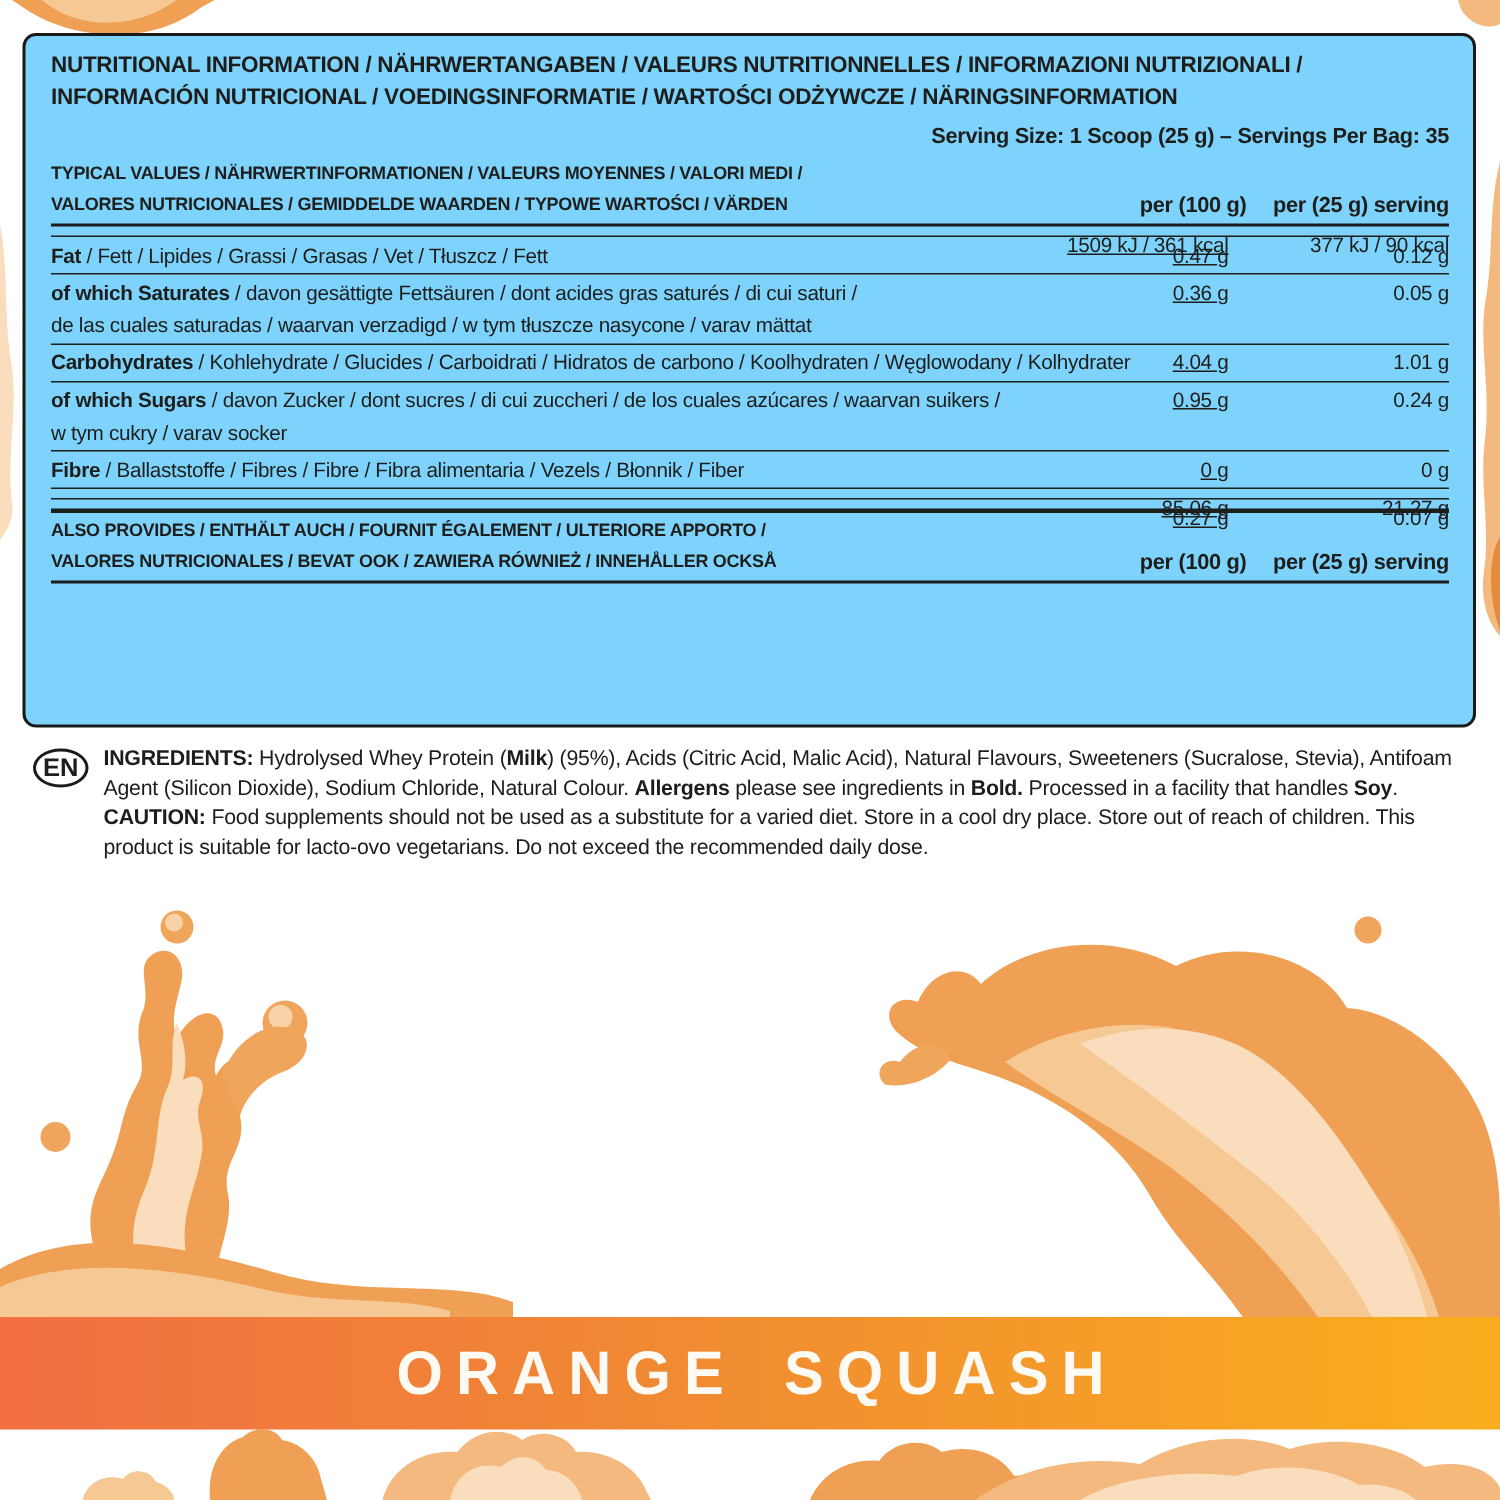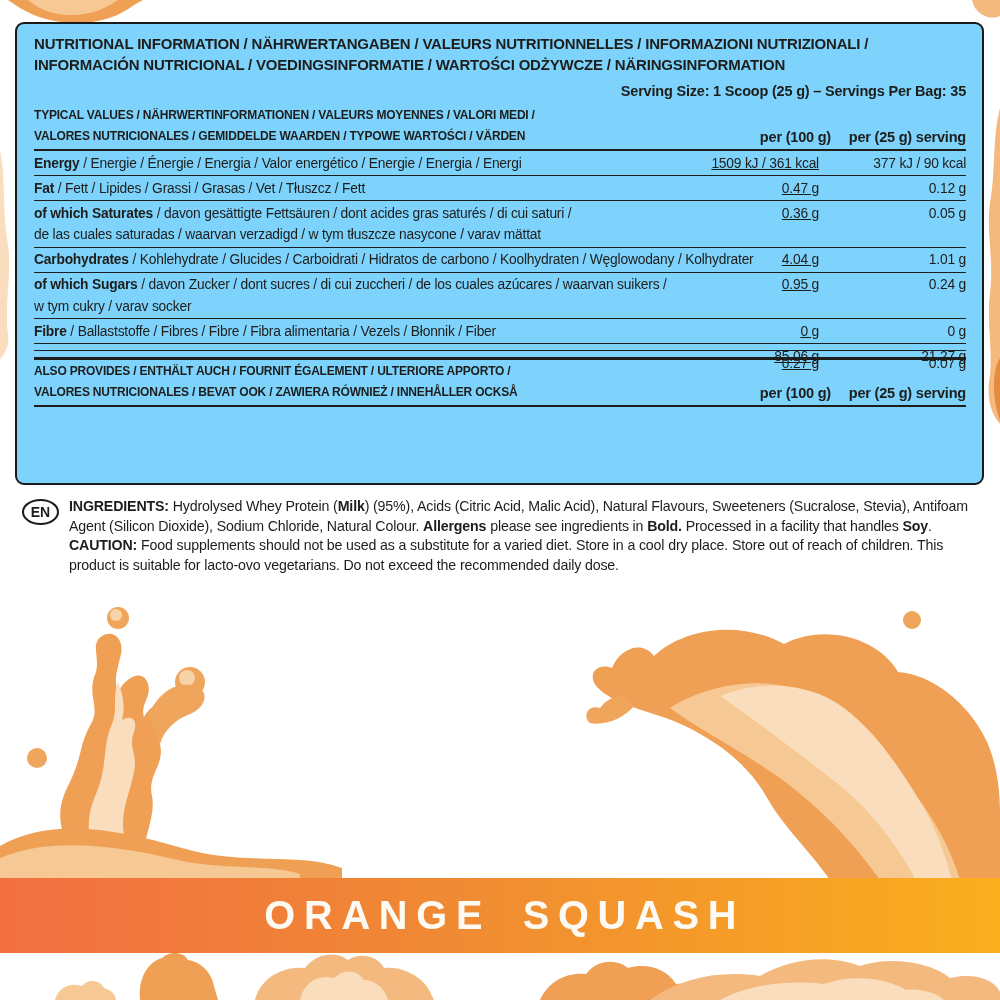--- a/index.html
+++ b/index.html
@@ -37,21 +37,21 @@
   .row.thick{border-bottom-width:3px;}
   .row.noline{border-bottom:none;}
   .also-head{margin-top:1px;border-bottom:2.5px solid #1d1d1b;}
 
   
   .ingredients{position:absolute;left:22px;top:497px;width:955px;display:flex;z-index:2;}
   .lang-badge{
     flex:0 0 auto;width:33px;height:22px;margin:2px 10px 0 0;
     border:2px solid #1a1a1a;border-radius:50%;
     display:flex;align-items:center;justify-content:center;
-    font-size:14px;font-weight:700;letter-spacing:0;
+    font-size:17px;font-weight:700;letter-spacing:0;
   }
   .ing-text{flex:1;font-size:14.2px;line-height:19.5px;letter-spacing:-0.15px;}
 
   
   .banner{
     position:absolute;left:0;top:878px;width:1000px;height:75px;z-index:3;
     background:linear-gradient(90deg,#F26F42 0%,#F08A33 45%,#FAAE1D 100%);
     display:flex;align-items:center;justify-content:center;
   }
   .banner-text{
@@ -119,21 +119,20 @@
 
   <div>
     <div class="thead">
       <div class="hl">TYPICAL VALUES / NÄHRWERTINFORMATIONEN / VALEURS MOYENNES / VALORI MEDI /</div>
       <div class="hl" style="width:640px;">VALORES NUTRICIONALES / GEMIDDELDE WAARDEN / TYPOWE WARTOŚCI / VÄRDEN</div>
       <div class="colh c1">per (100 g)</div>
       <div class="colh c2">per (25 g) serving</div>
     </div>
 
     <div class="row">
-      <div class="lbl"><span class="lead">Energy</span><span> / Energie / Énergie / Energia / Valor energético / Energie / Energia / Energi</span></div>
       <span class="val v1">1509 kJ / 361 kcal</span>
       <span class="val v2">377 kJ / 90 kcal</span>
     </div>
 
     <div class="row">
       <div class="lbl"><span class="lead">Fat</span><span> / Fett / Lipides / Grassi / Grasas / Vet / Tłuszcz / Fett</span></div>
       <span class="val v1">0.47 g</span>
       <span class="val v2">0.12 g</span>
     </div>
 

